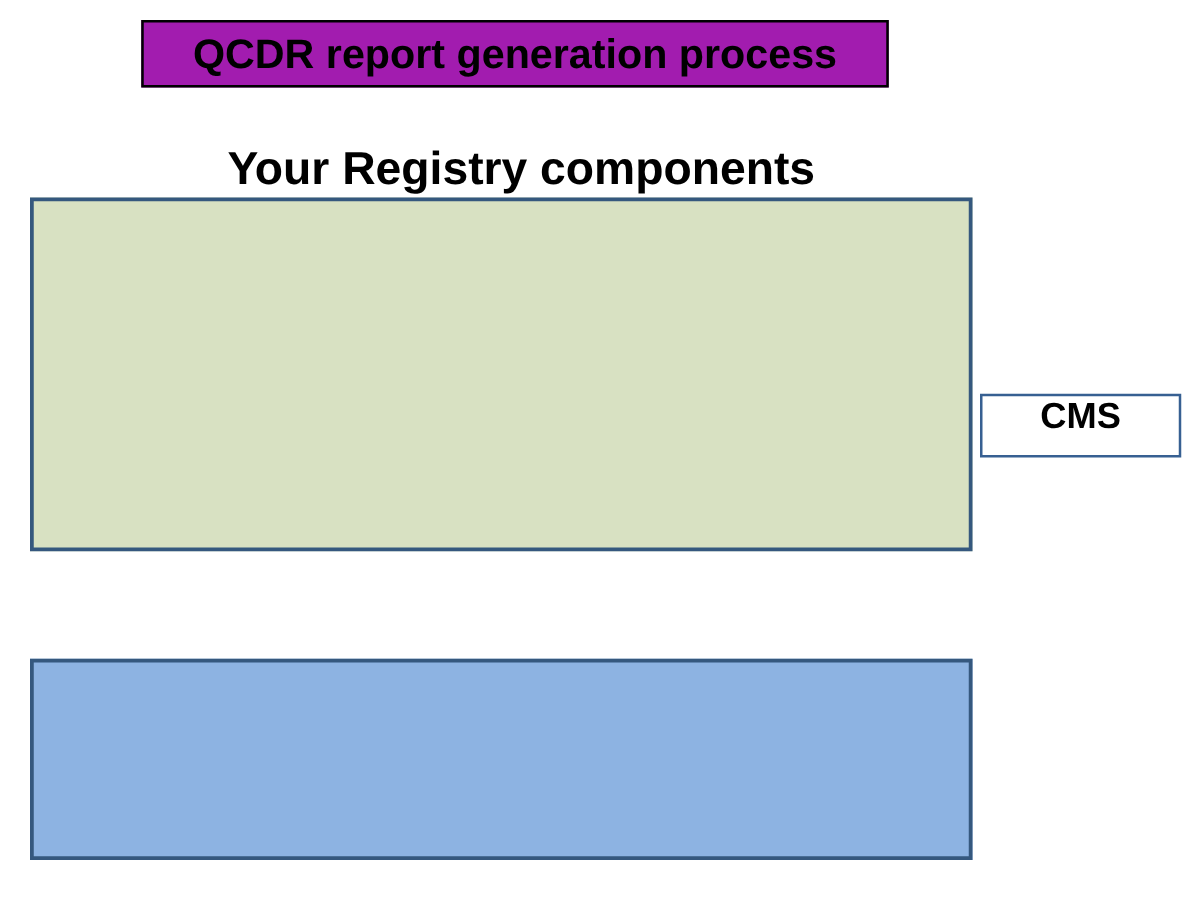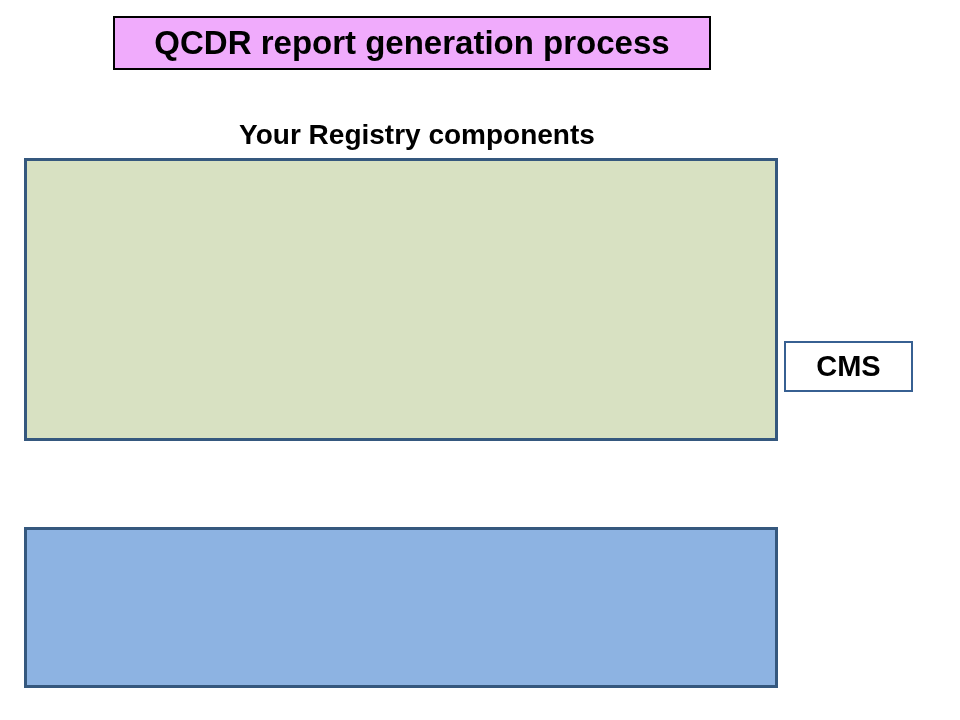--- a/index.html
+++ b/index.html
@@ -19,35 +19,35 @@
     color: var(--text, #000000);
   }
   .title-box {
     position: absolute;
     left: 113px;
     top: 16px;
     width: 598px;
     height: 54px;
     box-sizing: border-box;
     border: 2px solid var(--title-border, #000000);
-    background: #f0abfc;
+    background: #a21caf;
     display: flex;
     align-items: center;
     justify-content: center;
   }
   .title-text {
     font-size: 33px;
     font-weight: 700;
     white-space: nowrap;
   }
   .section-heading {
     position: absolute;
     width: 754px;
     text-align: center;
-    font-size: 28px;
+    font-size: 37px;
     font-weight: 700;
     line-height: 38px;
     white-space: nowrap;
   }
   .heading-registry {
     left: 40px;
     top: 116px;
   }
   .heading-report {
     left: 36px;
@@ -67,28 +67,27 @@
   }
   .report-box {
     top: 527px;
     height: 161px;
     background: var(--report-fill, #8db3e2);
     border: 3px solid var(--report-border, #35587e);
   }
   .cms-box {
     position: absolute;
     left: 784px;
-    top: 341px;
-    width: 129px;
+    top: 315px;
+    width: 161px;
     height: 51px;
     box-sizing: border-box;
     border: 2px solid var(--cms-border, #376092);
     background: #ffffff;
     display: flex;
-    align-items: center;
     justify-content: center;
   }
   .cms-text {
     font-size: 29px;
     font-weight: 700;
   }
 </style>
 </head>
 <body>
 

